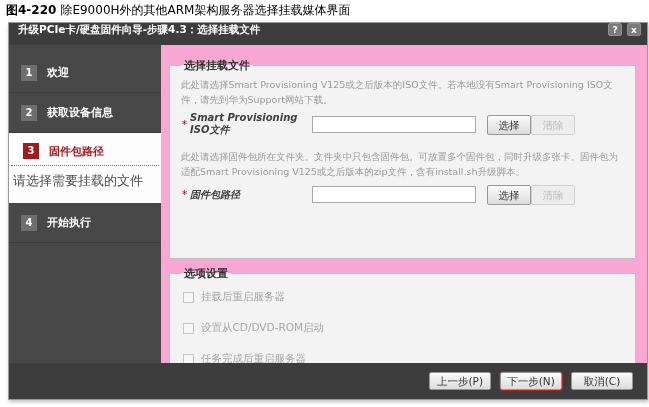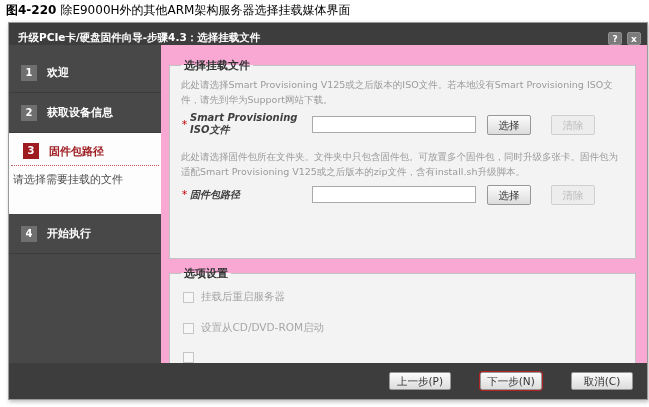--- a/index.html
+++ b/index.html
@@ -11,21 +11,21 @@
   .figure-caption { position:absolute; left:6px; top:2px; font-size:12px; color:#000; white-space:nowrap; }
   .fig-label { font-weight:bold; margin-right:4px; }
 
   .dialog {
     position:absolute; left:8px; top:22px; width:640px; height:378px;
     display:flex; flex-direction:column; border:1px solid #9a9a9a;
     background:#f1f1f1; box-shadow:1px 2px 4px rgba(0,0,0,.25);
   }
   .titlebar {
     height:22px; background:#3d3d3d; color:#fff; display:flex;
-    align-items:flex-end; justify-content:space-between; padding:0 6px 0 9px;
+    align-items:flex-start; justify-content:space-between; padding:0 6px 0 9px;
     font-size:10.5px; font-weight:bold; flex:0 0 auto;
   }
   .tb-buttons { display:flex; gap:5px; }
   .tb-btn {
     width:14px; height:13px; background:#7b7b7b; color:#fff; font-size:9px;
     font-weight:bold; text-align:center; line-height:13px; border-radius:2px;
     border:1px solid #8f8f8f; cursor:pointer;
   }
 
   .dlg-body { flex:1; display:flex; min-height:0; }
@@ -40,21 +40,21 @@
     width:16px; height:16px; background:#6f6f6f; color:#fff; font-size:10px;
     font-weight:bold; text-align:center; line-height:16px; flex:0 0 auto;
   }
   .step-active { background:#fdfdfd; height:auto; padding:0; display:block; border-bottom:none; }
   .step-active .step-main {
     display:flex; align-items:center; gap:10px; padding:10px 8px 6px 12px;
     color:#9e1b20; font-size:11px; font-weight:bold;
     border-bottom:1px dotted #c2595c; margin:0 2px;
   }
   .step-active .badge { background:#9e1b20; }
-  .step-sub { color:#4d4d4d; font-size:11px; font-weight:normal; padding:6px 4px 27px 4px; }
+  .step-sub { color:#4d4d4d; font-size:13px; font-weight:normal; padding:6px 4px 13px 4px; }
 
   .main { flex:1; padding:13px 11px 0 8px; background:#f9a8d4; min-width:0; }
   fieldset {
     border:1px solid #c3c3c3; padding:2px 9px 6px 9px; background:#f3f3f3;
   }
   legend { font-size:11px; font-weight:bold; color:#333; padding:0 3px; margin-left:2px; }
   .fs-files { height:201px; margin-bottom:7px; }
   .fs-options { height:104px; }
   .desc { color:#9b9b9b; font-size:9.5px; line-height:1.55; margin:3px 0 4px 2px; }
   .field-row { display:flex; align-items:center; margin:5px 0 13px 0; }
@@ -62,21 +62,21 @@
   .flabel { width:122px; font-size:10px; font-weight:bold; color:#3f3f3f; flex:0 0 auto;font-style:italic; }
   .ftext {
     width:164px; height:17px; border:1px solid #a9a9a9; background:#fff;
     font-size:10px; padding:0 3px; margin-right:11px; flex:0 0 auto;
   }
   .btn {
     height:20px; min-width:44px; padding:0 6px; font-size:10.5px; color:#333;
     background:linear-gradient(#fbfbfb,#dcdcdc); border:1px solid #979797;
     border-radius:2px; text-align:center; line-height:18px; cursor:pointer; flex:0 0 auto;
   }
-  .btn + .btn { margin-left:20px; }
+  .btn + .btn { margin-left:0; }
   .btn.disabled {
     color:#bcbcbc; background:#ededed; border-color:#cfcfcf; cursor:default;
   }
   .opt-row { display:flex; align-items:center; gap:7px; margin:7px 0 17px 4px; }
   .chk {
     width:11px; height:11px; border:1px solid #c6c6c6; background:#f7f7f7; flex:0 0 auto;
   }
   .opt-label { color:#a7a7a7; font-size:10.5px;text-align:right; }
 
   .footer {
@@ -159,20 +159,21 @@
         <div class="opt-row">
           <span class="chk"></span>
           <span class="opt-label">挂载后重启服务器</span>
         </div>
         <div class="opt-row">
           <span class="chk"></span>
           <span class="opt-label">设置从CD/DVD-ROM启动</span>
         </div>
         <div class="opt-row">
           <span class="chk"></span>
+          <span class="opt-label">任务完成后重启服务器</span>
         </div>
         <div class="opt-row">
           <span class="chk"></span>
           <span class="opt-label">数字签名校验</span>
         </div>
       </fieldset>
 
     </div>
   </div>
 

